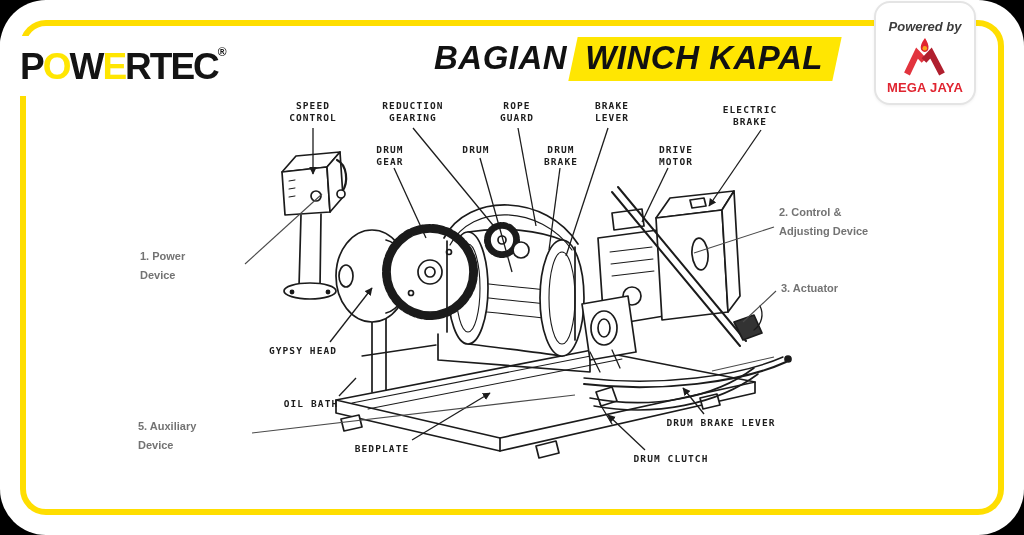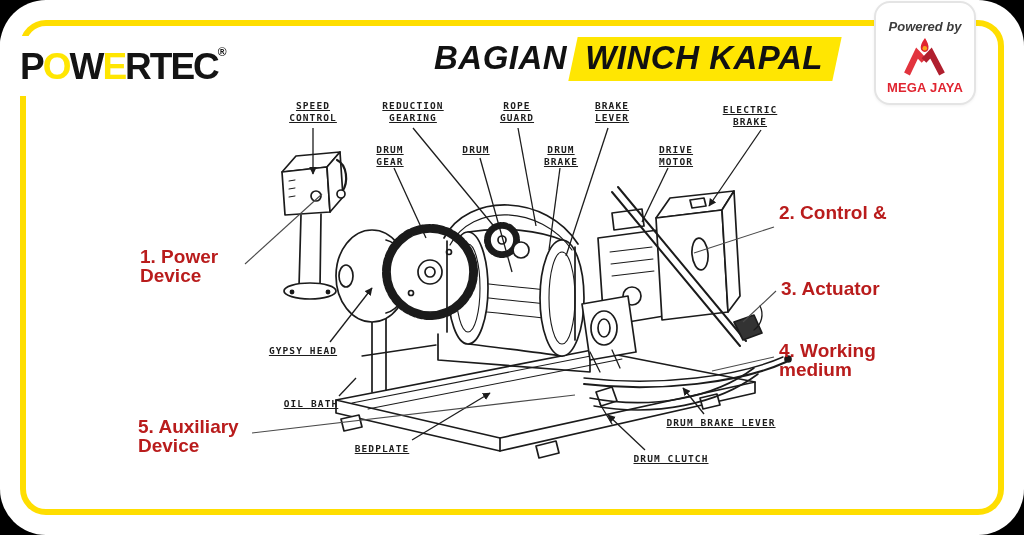--- a/index.html
+++ b/index.html
@@ -17,22 +17,22 @@
   .title .hl{display:inline-block;background:#FFE602;transform:skewX(-12deg);padding:2px 14px 4px 12px;margin-left:6px;}
   .title .hl>span{display:inline-block;transform:skewX(12deg);}
 
   
   .pcard{position:absolute;left:874px;top:1px;width:102px;height:104px;background:#fff;border:2px solid #e4e4e4;border-radius:16px;z-index:6;text-align:center;box-sizing:border-box;box-shadow:0 1px 3px rgba(0,0,0,.06);}
   .pcard .pby{margin-top:16px;font-size:13px;font-style:italic;font-weight:600;color:#3c3c3c;}
   .pcard .mlogo{margin-top:2px;height:42px;}
   .pcard .mname{font-size:13px;font-weight:800;color:#E02430;letter-spacing:.2px;margin-top:-2px;}
 
   
-  .plabel{position:absolute;transform:translateX(-50%);font-family:"DejaVu Sans Mono",monospace;font-weight:700;font-size:9.5px;letter-spacing:1.1px;line-height:11.5px;text-align:center;color:#1c1c1c;white-space:nowrap;z-index:4;text-decoration:underline;}
-  .ann{position:absolute;font-weight:800;font-size:19px;line-height:19px;color:#b91c1c;z-index:4;white-space:nowrap;}
+  .plabel{position:absolute;transform:translateX(-50%);font-family:"DejaVu Sans Mono",monospace;font-weight:700;font-size:9.5px;letter-spacing:1.1px;line-height:11.5px;text-align:center;color:#1c1c1c;white-space:nowrap;z-index:4;}
+  .ann{position:absolute;font-weight:800;font-size:11px;line-height:19px;color:#737373;z-index:4;white-space:nowrap;}
   .ann.r{}
   .dsvg{position:absolute;left:0;top:0;z-index:3;}
 </style>
 </head>
 <body>
 
 <div class="canvas">
   <div class="frame"></div>
 
   <div class="logo-box">
@@ -179,17 +179,16 @@
   <div class="plabel" style="left:476px;top:144px"><span>DRUM</span></div>
   <div class="plabel" style="left:561px;top:144px"><span>DRUM</span><br><span>BRAKE</span></div>
   <div class="plabel" style="left:676px;top:144px"><span>DRIVE</span><br><span>MOTOR</span></div>
   <div class="plabel" style="left:303px;top:345px"><span>GYPSY HEAD</span></div>
   <div class="plabel" style="left:311px;top:398px"><span>OIL BATH</span></div>
   <div class="plabel" style="left:382px;top:443px"><span>BEDPLATE</span></div>
   <div class="plabel" style="left:671px;top:453px"><span>DRUM CLUTCH</span></div>
   <div class="plabel" style="left:721px;top:417px"><span>DRUM BRAKE LEVER</span></div>
 
   <div class="ann r" style="left:140px;top:247px;width:100px"><span>1. Power</span><br><span>Device</span></div>
-  <div class="ann" style="left:779px;top:203px"><span>2. Control &amp;</span><br></div>
+  <div class="ann" style="left:779px;top:203px"><span>2. Control &amp;</span><br><span>Adjusting Device</span></div>
   <div class="ann" style="left:781px;top:279px"><span>3. Actuator</span></div>
-  <div class="ann" style="left:779px;top:341px"><span>4. Working</span><br><span>medium</span></div>
   <div class="ann r" style="left:138px;top:417px;width:100px"><span>5. Auxiliary</span><br><span>Device</span></div>
 </div>
 
 </body></html>

